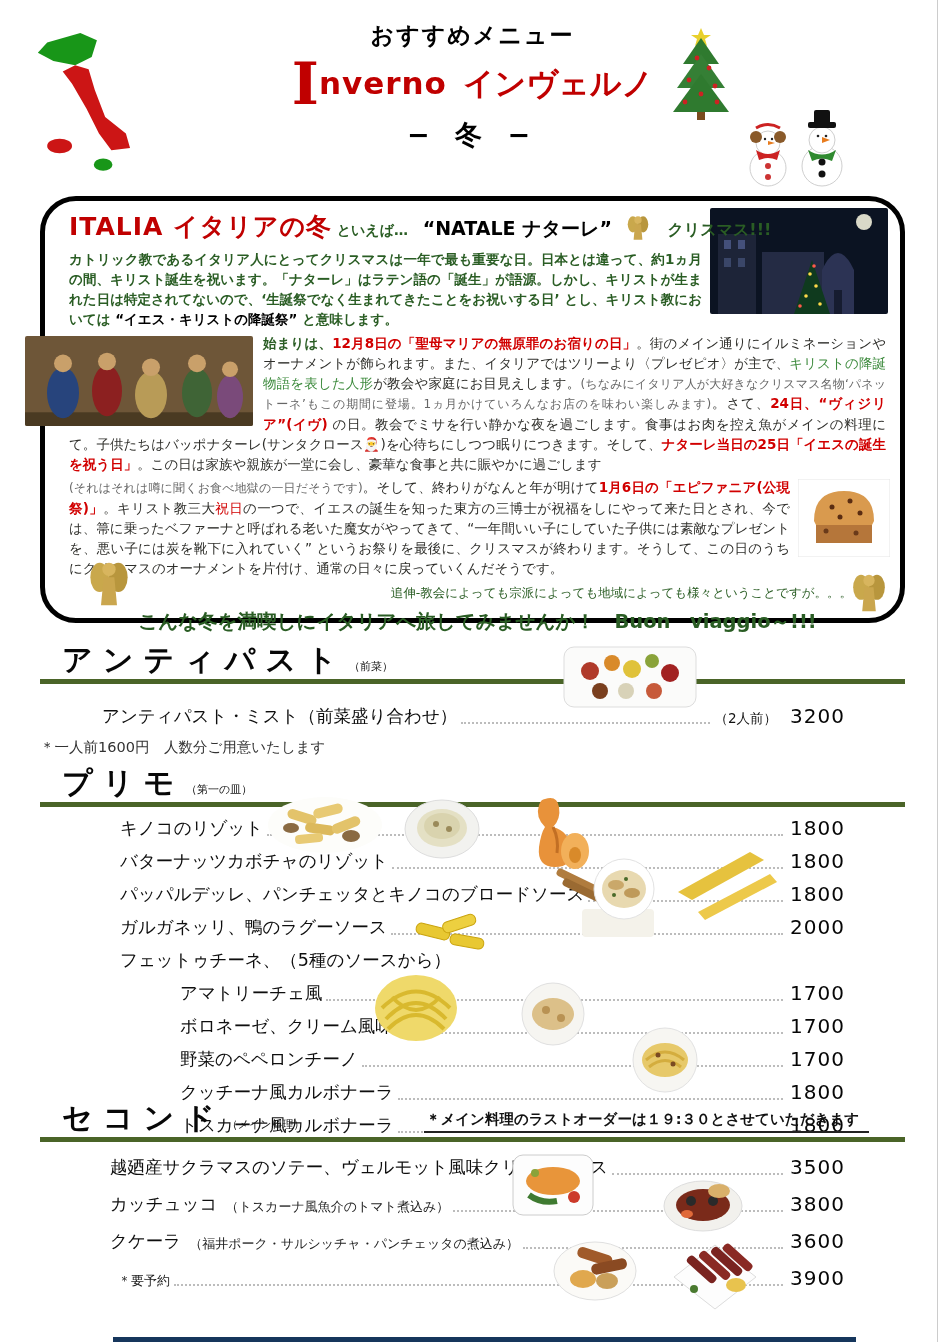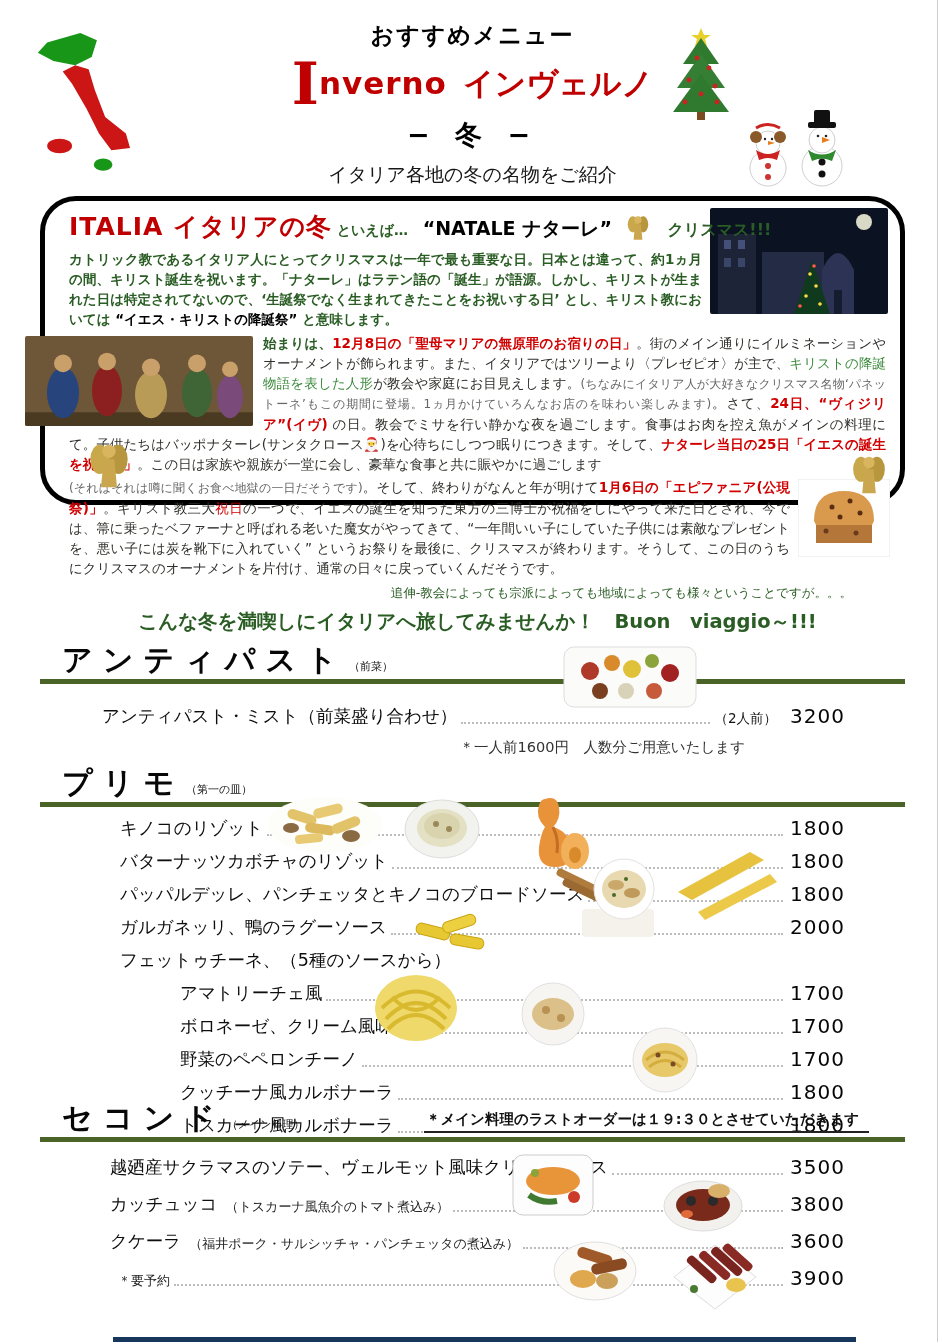--- a/index.html
+++ b/index.html
@@ -9,21 +9,21 @@
   
   .hdr{position:absolute;top:20px;left:0;right:0;text-align:center;}
   .hdr-menu{font-size:23px;font-weight:bold;letter-spacing:2px;color:#000;}
   .hdr-title{margin-top:4px;color:#c00000;font-weight:bold;line-height:1;}
   .hdr-initial{font-family:"DejaVu Serif",serif;font-size:58px;vertical-align:-10px;}
   .hdr-rest{font-size:31px;letter-spacing:1px;}
   .hdr-kana{font-size:31px;margin-left:16px;}
   .hdr-season{font-size:27px;font-weight:bold;letter-spacing:8px;margin-top:4px;color:#000;}
   .hdr-tag{font-size:19px;margin-top:9px;color:#161616;}
   
-  .intro-box{position:absolute;left:40px;top:196px;width:865px;height:309px;box-sizing:border-box;
+  .intro-box{position:absolute;left:40px;top:196px;width:865px;height:427px;box-sizing:border-box;
              border:5px solid #000;border-radius:36px;background:#fff;overflow:visible;}
   .intro-inner{position:relative;padding:7px 14px 4px 24px;font-size:13.5px;line-height:1.5;}
   .duomo{float:right;width:178px;height:106px;margin:0 -2px 6px 8px;border-radius:2px;overflow:hidden;}
   .box-head{white-space:nowrap;font-weight:bold;}
   .bh-italia{color:#c00000;font-size:25px;letter-spacing:1px;}
   .bh-toieba{color:#2a5d24;font-size:14px;}
   .bh-natale{color:#000;font-size:19px;margin-left:10px;}
   .bh-xmas{color:#2a5d24;font-size:16px;margin-left:14px;}
   .bh-angel{display:inline-block;width:22px;height:30px;vertical-align:-8px;margin-left:10px;}
   .para{margin:3px 0 0 0;text-align:justify;}
@@ -56,21 +56,21 @@
   #sec-secondo .items{padding-left:70px;}
   .menu-row{display:flex;align-items:flex-end;margin-top:9px;}
   #sec-antipasto .menu-row{margin-top:20px;}
   #sec-secondo .menu-row{margin-top:13px;}
   .menu-row.indent .mi-name{padding-left:60px;}
   .mi-name{font-size:17.5px;color:#0e0e0e;white-space:nowrap;}
   .mi-qual{font-size:13px;color:#222;margin-left:8px;white-space:nowrap;}
   .mi-leader{flex:1 1 auto;border-bottom:2px dotted #bcbcbc;margin:0 4px;transform:translateY(-4px);min-width:20px;}
   .mi-pre{font-size:13.5px;color:#111;margin-right:10px;white-space:nowrap;}
   .mi-price{font-size:20px;color:#060606;min-width:58px;text-align:right;letter-spacing:1px;}
-  .footnote{text-align:right;font-size:14.5px;color:#333;margin-top:10px;padding-right:160px;}
+  .footnote{text-align:left;font-size:14.5px;color:#333;margin-top:10px;padding-right:160px;}
   
   .ph{position:absolute;z-index:3;}
   .navy-bar{position:absolute;left:113px;top:1337px;width:743px;height:5px;background:#16365c;}
   .map-italy{position:absolute;left:28px;top:30px;width:115px;height:145px;}
   .xmas-tree{position:absolute;left:668px;top:28px;width:66px;height:92px;}
   .snowmen{position:absolute;left:736px;top:110px;width:120px;height:78px;}
 </style>
 </head>
 <body>
 
@@ -122,21 +122,20 @@
     <circle cx="82" cy="26" r="1.3" fill="#222"></circle>
       <circle cx="90" cy="26" r="1.3" fill="#222"></circle>
   </svg>
 
   <div class="hdr">
     <div class="hdr-menu">おすすめメニュー</div>
     <div class="hdr-title">
       <span class="hdr-initial">I</span><span class="hdr-rest">nverno</span><span class="hdr-kana">インヴェルノ</span>
     </div>
     <div class="hdr-season">− 冬 −</div>
-    <div class="hdr-tag">イタリア各地の冬の名物をご紹介</div>
   </div>
 
   <div class="intro-box">
     <div class="intro-inner">
       <svg class="duomo" viewBox="0 0 178 106" preserveAspectRatio="none">
         <rect width="178" height="106" fill="#0b1322"></rect>
         <circle cx="154" cy="14" r="8" fill="#d9d9c8"></circle>
         <rect x="8" y="26" width="38" height="80" fill="#1d2438"></rect>
         <rect x="14" y="32" width="7" height="9" fill="#44507a"></rect>
           <rect x="28" y="32" width="7" height="9" fill="#44507a"></rect>

